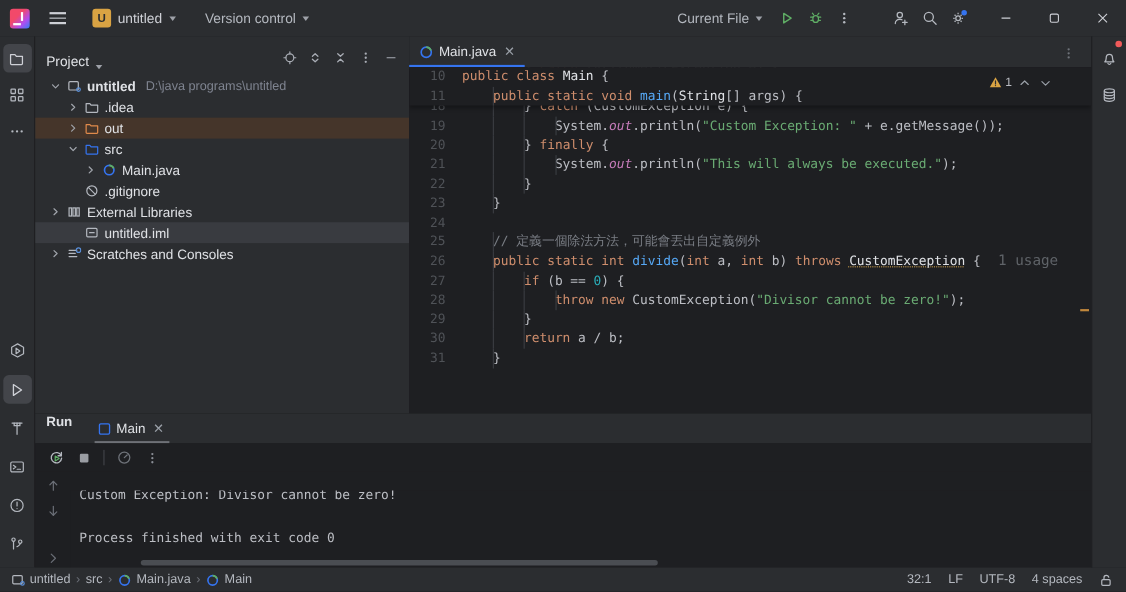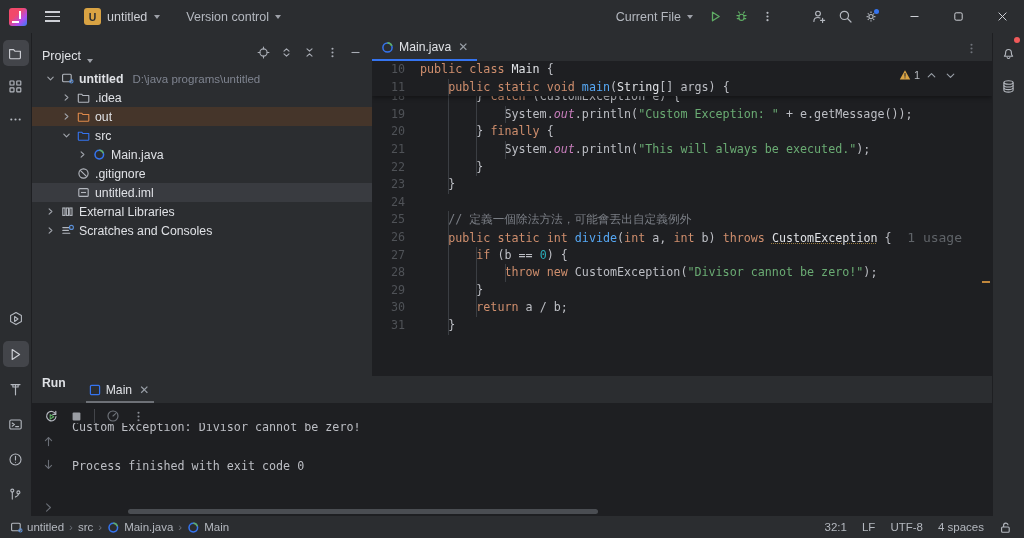--- a/index.html
+++ b/index.html
@@ -120,21 +120,21 @@
   .rtab.active::after { content:""; position:absolute; left:4px; right:4px; bottom:0; height:2px; background:#6e7177; }
   #run-toolbar { position:absolute; left:0; top:27px; width:960px; height:26px; background:#1e1f22;
     display:flex; align-items:center; padding-left:8px; gap:3px; }
   .rt-ico { width:22px; height:22px; display:flex; align-items:center; justify-content:center;
     border-radius:4px; cursor:pointer; color:#b4b8bf; }
   .rt-sep { width:1px; height:14px; background:#43454a; margin:0 4px; }
   #console-nav { position:absolute; left:0; top:53px; width:32px; height:87px; display:flex;
     flex-direction:column; align-items:center; padding-top:4px; gap:6px; }
   .cn-ico { width:20px; height:20px; display:flex; align-items:center; justify-content:center;
     color:#6a6e76; cursor:pointer; border-radius:4px; }
-  #console { position:absolute; left:32px; top:47px; width:928px; height:87px; background:#1e1f22;
+  #console { position:absolute; left:32px; top:70px; width:928px; height:87px; background:#1e1f22;
     font-family:"DejaVu Sans Mono", monospace; font-size:11.7px; line-height:17.6px; color:#bcbec4;
     padding-left:8px; overflow:hidden; }
   #console .cut { position:relative; top:-4px; }
   #hscroll { position:absolute; left:96px; bottom:2px; width:470px; height:5px; background:#4a4d52; border-radius:3px; }
 
   
   #status { position:absolute; left:0; top:516px; width:1024px; height:22px; background:#2b2d30;
     display:flex; align-items:center; font-size:11.5px; color:#b4b8bf; }
   #crumbs { display:flex; align-items:center; gap:5px; padding-left:10px; }
   .crumb { display:flex; align-items:center; gap:4px; cursor:pointer; }
@@ -422,46 +422,46 @@
         <div class="row" style="padding-left: 28px;">
           <span class="tw"></span>
           <span class="ricon">
             <svg width="13" height="13" viewBox="0 0 13 13">
               <circle cx="6.5" cy="6.5" r="4.6" fill="none" stroke="#b4b8bf" stroke-width="1.1"></circle>
               <path d="M3.3 3.3 9.7 9.7" stroke="#b4b8bf" stroke-width="1.1"></path>
             </svg>
           </span>
           <span class="rlabel">.gitignore</span>
         </div>
-        <div class="row sel-file" style="padding-left: 28px;">
-          <span class="tw"></span>
-          <span class="ricon">
-            <svg width="13" height="13" viewBox="0 0 13 13">
-              <rect x="1.8" y="2.6" width="9.4" height="7.8" rx="1" fill="none" stroke="#b4b8bf" stroke-width="1.1"></rect>
-              <path d="M4 6.5h5" stroke="#b4b8bf" stroke-width="1.1"></path>
-            </svg>
-          </span>
-          <span class="rlabel">untitled.iml</span>
-        </div>
         <div class="row" style="padding-left: 12px;">
           <span class="tw">
             <svg width="9" height="9" viewBox="0 0 9 9" stroke="#a0a4ab" stroke-width="1.1" fill="none" stroke-linecap="round" stroke-linejoin="round">
               <path d="M3.1 1.8 5.9 4.5 3.1 7.2"></path>
             </svg>
           </span>
           <span class="ricon">
             <svg width="13" height="13" viewBox="0 0 13 13">
               <g fill="none" stroke="#b4b8bf" stroke-width="1.1">
                 <rect x="1.8" y="3" width="2.2" height="7.4"></rect>
                 <rect x="5.3" y="3" width="2.2" height="7.4"></rect>
                 <rect x="8.8" y="3" width="2.2" height="7.4"></rect>
               </g>
             </svg>
           </span>
           <span class="rlabel">External Libraries</span>
+        </div>
+        <div class="row sel-file" style="padding-left: 28px;">
+          <span class="tw"></span>
+          <span class="ricon">
+            <svg width="13" height="13" viewBox="0 0 13 13">
+              <rect x="1.8" y="2.6" width="9.4" height="7.8" rx="1" fill="none" stroke="#b4b8bf" stroke-width="1.1"></rect>
+              <path d="M4 6.5h5" stroke="#b4b8bf" stroke-width="1.1"></path>
+            </svg>
+          </span>
+          <span class="rlabel">untitled.iml</span>
         </div>
         <div class="row" style="padding-left: 12px;">
           <span class="tw">
             <svg width="9" height="9" viewBox="0 0 9 9" stroke="#a0a4ab" stroke-width="1.1" fill="none" stroke-linecap="round" stroke-linejoin="round">
               <path d="M3.1 1.8 5.9 4.5 3.1 7.2"></path>
             </svg>
           </span>
           <span class="ricon">
             <svg width="13" height="13" viewBox="0 0 13 13">
               <g stroke="#b4b8bf" stroke-width="1.1" stroke-linecap="round">

